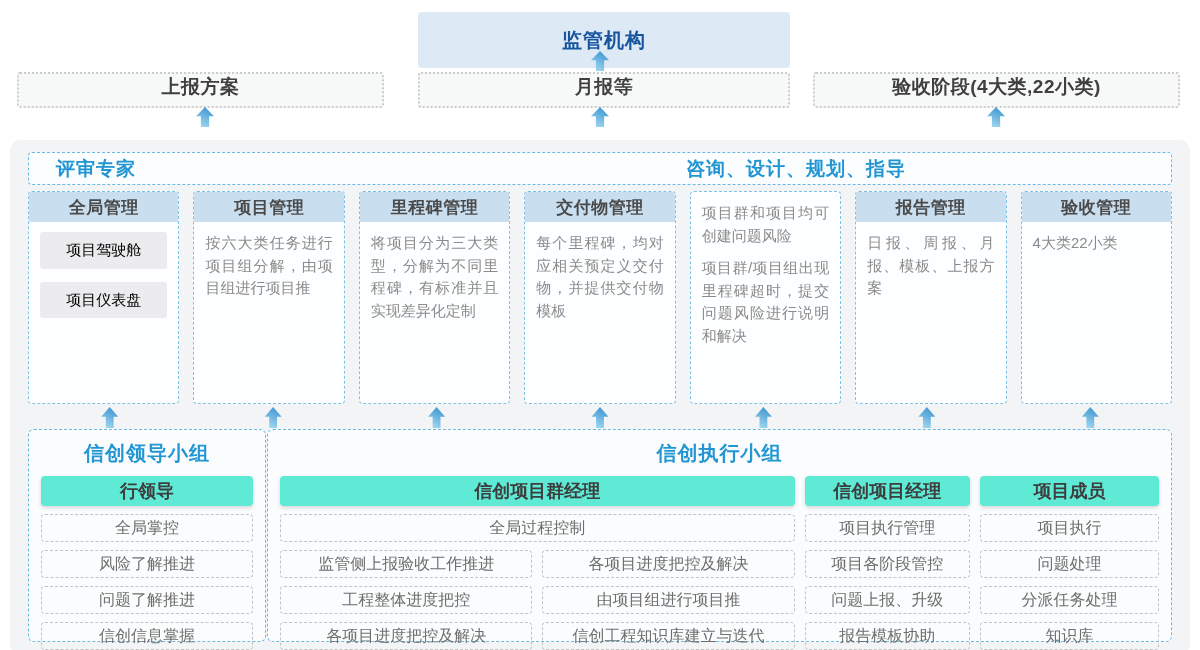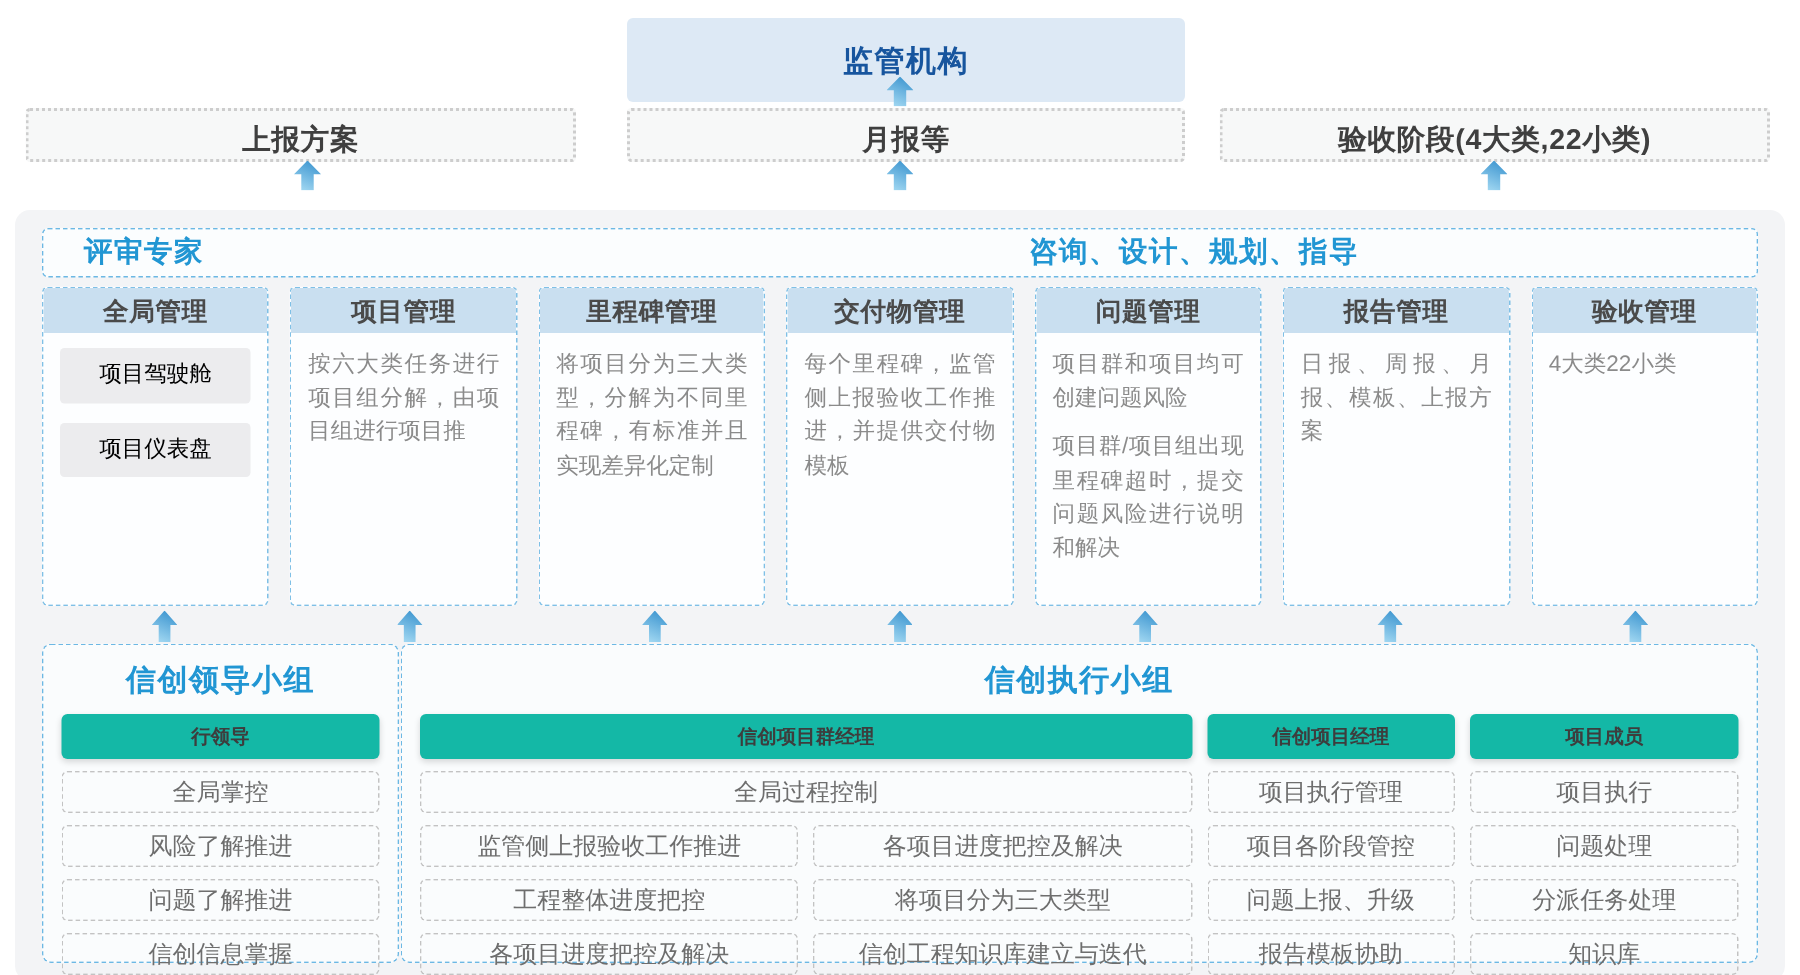--- a/index.html
+++ b/index.html
@@ -14,21 +14,21 @@
   
   .regulator {
     position:absolute; left:418px; top:12px; width:372px; height:56px;
     background:#dde9f5; border-radius:4px;
     display:flex; align-items:center; justify-content:center;
     color:#17559e; font-weight:bold; font-size:20px; letter-spacing:1px;
   }
   .r2box {
     position:absolute; top:72px; height:36px;
     background:#f7f8f8; border:2px dotted #cdcdcd; border-radius:3px;
-    display:flex; align-items:flex-end; justify-content:center;
+    display:flex; align-items:flex-start; justify-content:center;
     color:#3f3f3f; font-weight:bold; font-size:19px; letter-spacing:0.5px;
   }
   #r2a { left:17px;  width:367px; }
   #r2b { left:418px; width:372px; }
   #r2c { left:813px; width:367px; }
 
   
   .up-arrow {
     width:18px; height:20px;
     background:linear-gradient(25deg,#9fd6f1 10%,#3e96d0 90%);
@@ -98,24 +98,24 @@
     border:1px dashed #6cb8e4; border-radius:6px; background:#fafcfd;
     padding:6px 12px 10px;
   }
   .g-lead { flex:none; width:238px; }
   .g-exec { flex:1; }
   .g-title {
     text-align:center; color:#2196d3; font-weight:bold; font-size:20px;
     letter-spacing:1px; margin:4px 0 9px;
   }
   .whead {
-    background:#14b8a6; border-radius:4px; height:30px;
+    background:#5eead4; border-radius:4px; height:30px;
     box-shadow:0 2px 4px rgba(0,0,0,0.15);
     display:flex; align-items:center; justify-content:center;
-    color:#3d3d3d; font-weight:bold; font-size:13px;text-align:right;
+    color:#3d3d3d; font-weight:bold; font-size:18px;text-align:right;
   }
   .item {
     border:1px dashed #c3c3c3; border-radius:4px; height:28px; margin-top:8px;
     display:flex; align-items:center; justify-content:center;
     color:#6e6e6e; font-size:16px; white-space:nowrap;
   }
   .exec-cols { display:flex; gap:10px; }
   .gA { flex:517 0 0; }
   .gB { flex:166 0 0; }
   .gC { flex:180 0 0; }
@@ -165,25 +165,24 @@
       <div class="col-b">按六大类任务进行项目组分解，由项目组进行项目推</div>
     </div>
 
     <div class="col">
       <div class="col-h">里程碑管理</div>
       <div class="col-b">将项目分为三大类型，分解为不同里程碑，有标准并且实现差异化定制</div>
     </div>
 
     <div class="col">
       <div class="col-h">交付物管理</div>
-      <div class="col-b">每个里程碑，监管侧上报验收工作推进，并提供交付物模板</div>
-    </div>
-
-    <div class="col">
-      <div class="col-h">问题管理</div>
+      <div class="col-b">每个里程碑，均对应相关预定义交付物，并提供交付物模板</div>
+    </div>
+
+    <div class="col">
       <div class="col-b">
         <div>项目群和项目均可创建问题风险</div>
         <div class="para2">项目群/项目组出现里程碑超时，提交问题风险进行说明和解决</div>
       </div>
     </div>
 
     <div class="col">
       <div class="col-h">报告管理</div>
       <div class="col-b">日报、周报、月报、模板、上报方案</div>
     </div>
@@ -219,21 +218,21 @@
       <div class="g-title">信创执行小组</div>
       <div class="exec-cols">
 
         <div class="gA">
           <div class="whead">信创项目群经理</div>
           <div class="item">全局过程控制</div>
           <div class="two-col">
             <div class="item">监管侧上报验收工作推进</div>
             <div class="item">各项目进度把控及解决</div>
             <div class="item">工程整体进度把控</div>
-            <div class="item">将项目分为三大类型</div>
+            <div class="item">由项目组进行项目推</div>
             <div class="item">各项目进度把控及解决</div>
             <div class="item">信创工程知识库建立与迭代</div>
           </div>
         </div>
 
         <div class="gB">
           <div class="whead">信创项目经理</div>
           <div class="item">项目执行管理</div>
           <div class="item">项目各阶段管控</div>
           <div class="item">问题上报、升级</div>

